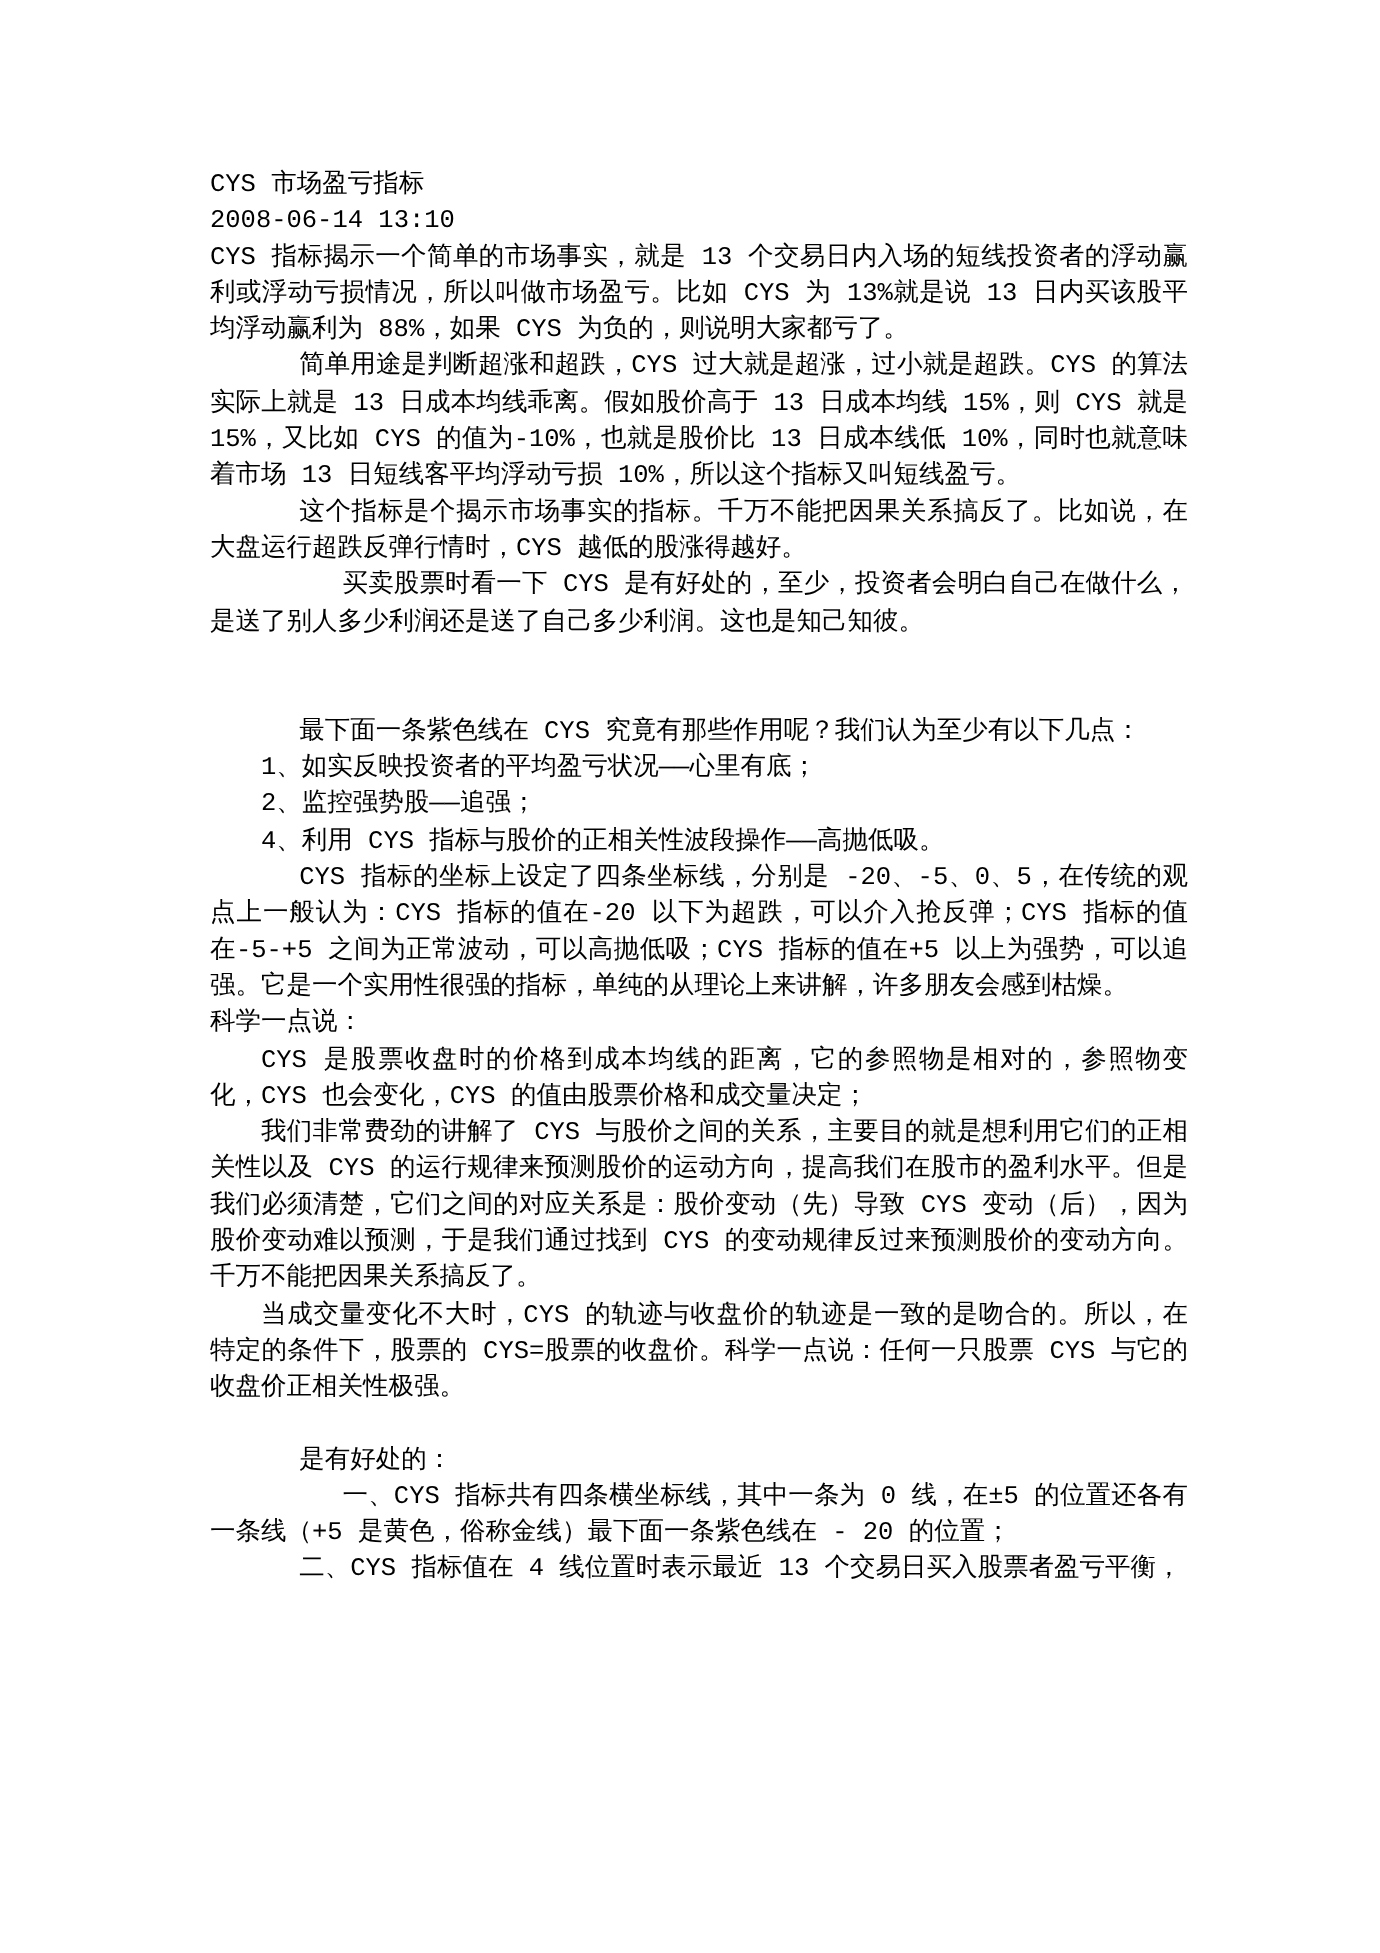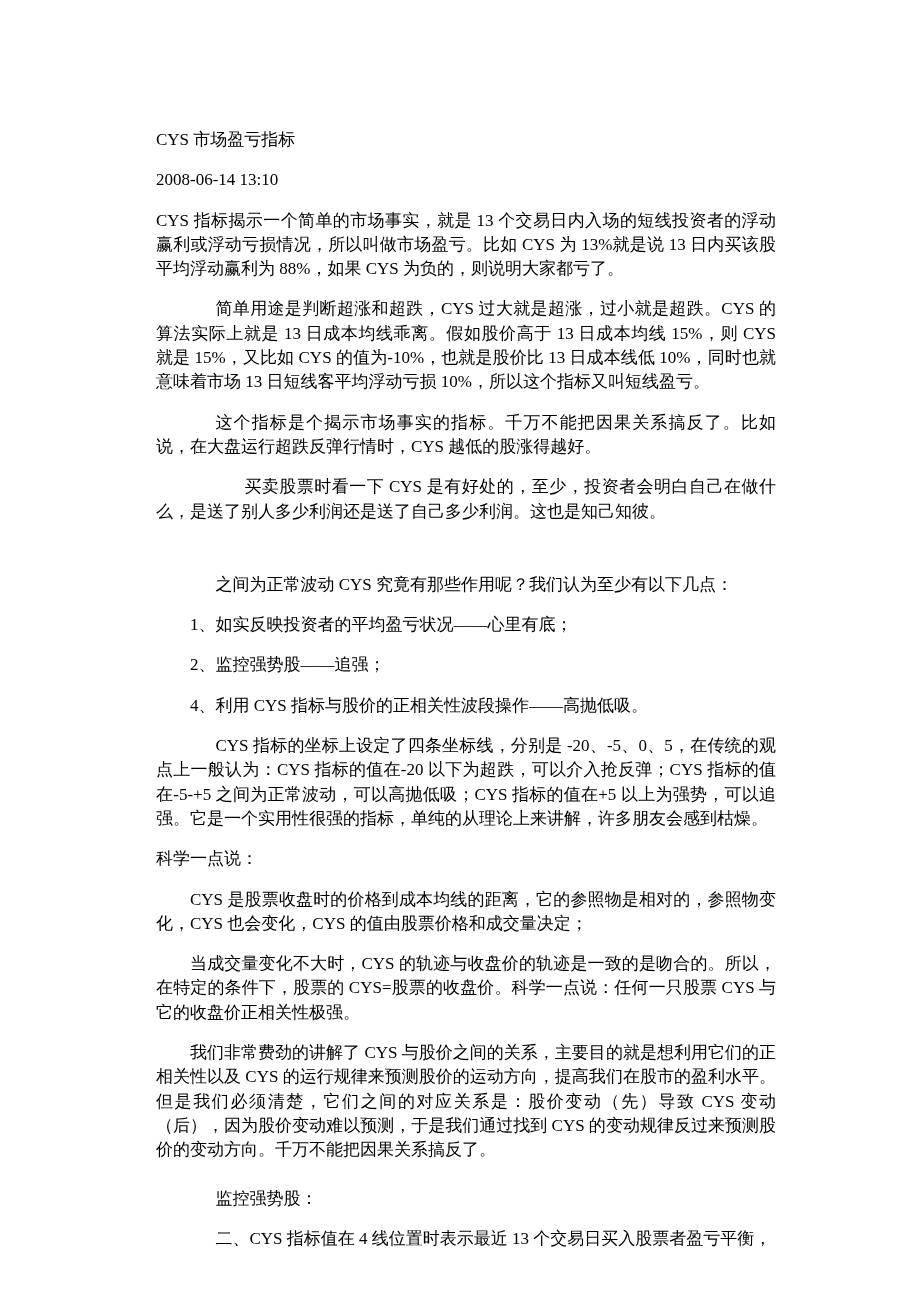--- a/index.html
+++ b/index.html
@@ -19,22 +19,23 @@
     top: 112px;
     width: 652px;
     color: #000000;
     font-family: "Liberation Serif", "DejaVu Serif", serif;
     font-size: 17px;
     line-height: 24.3px;
     text-align: justify;
     text-justify: inter-ideograph;
   }
   .page p {
-    margin: 16px;
+    margin: 0;
     padding: 0;
+    font-family: Liberation Mono, monospace;
   }
   .ind-2  { text-indent: 2em; }
   .ind-35 { text-indent: 3.5em; }
   .ind-5  { text-indent: 5.2em; }
   .gap-2  { margin-top: 49px !important; }
   .gap-1  { margin-top: 24px !important; }
 </style>
 </head>
 <body>
 
@@ -45,31 +46,32 @@
   <p>2008-06-14 13:10</p>
 
   <p>CYS 指标揭示一个简单的市场事实，就是 13 个交易日内入场的短线投资者的浮动赢利或浮动亏损情况，所以叫做市场盈亏。比如 CYS 为 13%就是说 13 日内买该股平均浮动赢利为 88%，如果 CYS 为负的，则说明大家都亏了。</p>
 
   <p class="ind-35">简单用途是判断超涨和超跌，CYS 过大就是超涨，过小就是超跌。CYS 的算法实际上就是 13 日成本均线乖离。假如股价高于 13 日成本均线 15%，则 CYS 就是 15%，又比如 CYS 的值为-10%，也就是股价比 13 日成本线低 10%，同时也就意味着市场 13 日短线客平均浮动亏损 10%，所以这个指标又叫短线盈亏。</p>
 
   <p class="ind-35">这个指标是个揭示市场事实的指标。千万不能把因果关系搞反了。比如说，在大盘运行超跌反弹行情时，CYS 越低的股涨得越好。</p>
 
   <p class="ind-5">买卖股票时看一下 CYS 是有好处的，至少，投资者会明白自己在做什么，是送了别人多少利润还是送了自己多少利润。这也是知己知彼。</p>
 
-  <p class="ind-35 gap-2">之间为正常波动 CYS 究竟有那些作用呢？我们认为至少有以下几点：</p>
+  <p class="ind-35 gap-2">最下面一条紫色线在 CYS 究竟有那些作用呢？我们认为至少有以下几点：</p>
 
   <p class="ind-2">1、如实反映投资者的平均盈亏状况——心里有底；</p>
   <p class="ind-2">2、监控强势股——追强；</p>
   <p class="ind-2">4、利用 CYS 指标与股价的正相关性波段操作——高抛低吸。</p>
 
   <p class="ind-35">CYS 指标的坐标上设定了四条坐标线，分别是 -20、-5、0、5，在传统的观点上一般认为：CYS 指标的值在-20 以下为超跌，可以介入抢反弹；CYS 指标的值在-5-+5 之间为正常波动，可以高抛低吸；CYS 指标的值在+5 以上为强势，可以追强。它是一个实用性很强的指标，单纯的从理论上来讲解，许多朋友会感到枯燥。</p>
 
   <p>科学一点说：</p>
 
   <p class="ind-2">CYS 是股票收盘时的价格到成本均线的距离，它的参照物是相对的，参照物变化，CYS 也会变化，CYS 的值由股票价格和成交量决定；</p>
+  <p class="ind-2">我们非常费劲的讲解了 CYS 与股价之间的关系，主要目的就是想利用它们的正相关性以及 CYS 的运行规律来预测股价的运动方向，提高我们在股市的盈利水平。但是我们必须清楚，它们之间的对应关系是：股价变动（先）导致 CYS 变动（后），因为股价变动难以预测，于是我们通过找到 CYS 的变动规律反过来预测股价的变动方向。千万不能把因果关系搞反了。</p>
   <p class="ind-2">当成交量变化不大时，CYS 的轨迹与收盘价的轨迹是一致的是吻合的。所以，在特定的条件下，股票的 CYS=股票的收盘价。科学一点说：任何一只股票 CYS 与它的收盘价正相关性极强。</p>
-  <p class="ind-2">我们非常费劲的讲解了 CYS 与股价之间的关系，主要目的就是想利用它们的正相关性以及 CYS 的运行规律来预测股价的运动方向，提高我们在股市的盈利水平。但是我们必须清楚，它们之间的对应关系是：股价变动（先）导致 CYS 变动（后），因为股价变动难以预测，于是我们通过找到 CYS 的变动规律反过来预测股价的变动方向。千万不能把因果关系搞反了。</p>
 
-  <p class="ind-35 gap-1">监控强势股：</p>
+  <p class="ind-35 gap-1">是有好处的：</p>
 
+  <p class="ind-5">一、CYS 指标共有四条横坐标线，其中一条为 0 线，在±5 的位置还各有一条线（+5 是黄色，俗称金线）最下面一条紫色线在 - 20 的位置；</p>
   <p class="ind-35">二、CYS 指标值在 4 线位置时表示最近 13 个交易日买入股票者盈亏平衡，</p>
 
 </div>
 
 </body></html>

